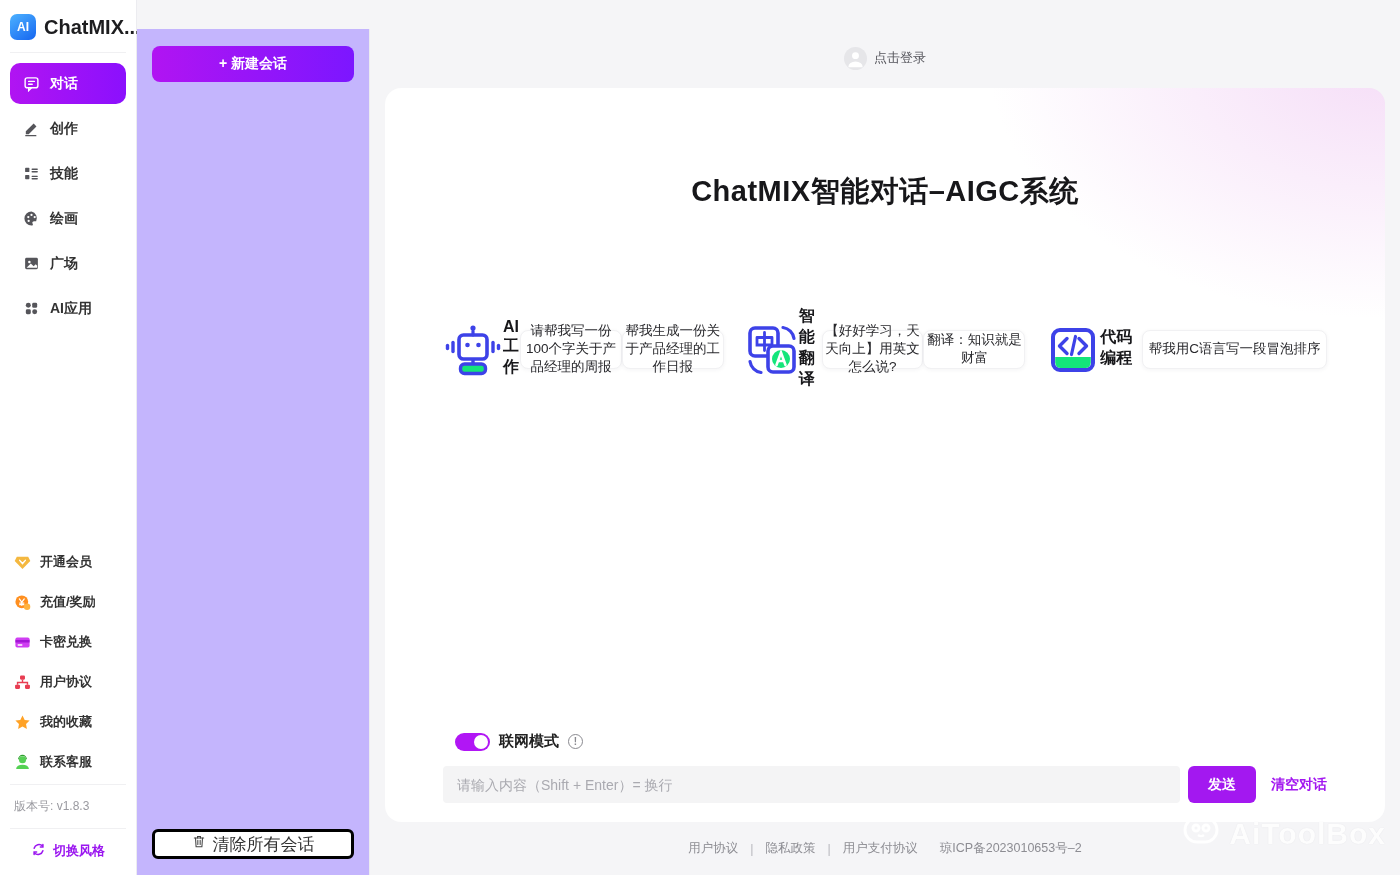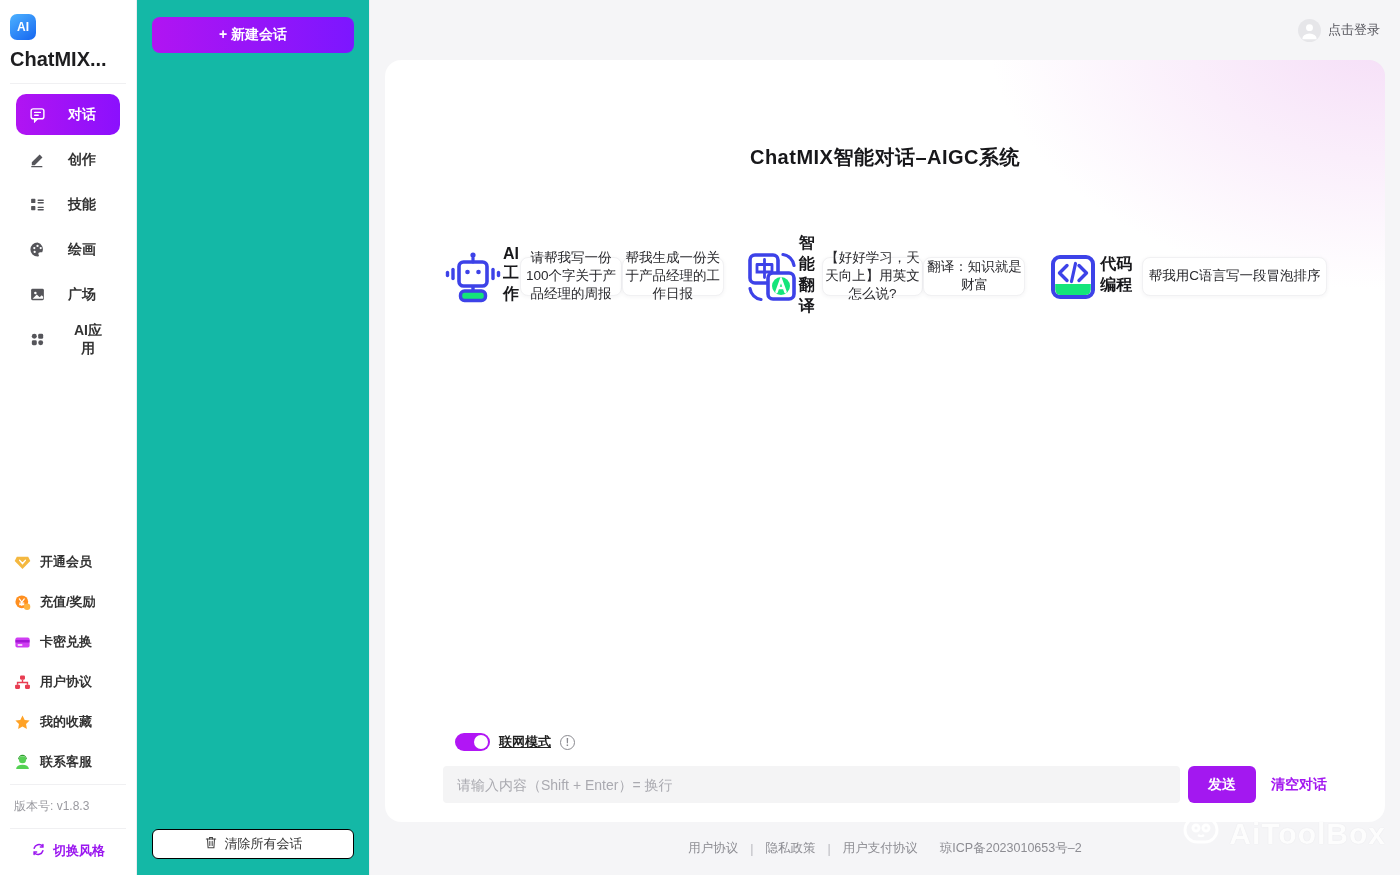--- a/index.html
+++ b/index.html
@@ -6,99 +6,99 @@
   html,body { width:1400px; height:875px; overflow:hidden; }
   body {
     font-family:"Liberation Sans","DejaVu Sans",sans-serif;
     background:#f5f5f7; display:flex; color:#222;
   }
   
   .sidebar {
     width:137px; background:#fff; border-right:1px solid #ececf0;
     display:flex; flex-direction:column; padding:8px 0 0;
   }
-  .logo-row { display:flex; align-items:flex-start; gap:8px; padding:6px 10px 12px;flex-direction:column; }
+  .logo-row { display:flex; align-items:center; gap:8px; padding:6px 10px 12px; }
   .logo-badge {
     width:26px; height:26px; border-radius:7px; flex:0 0 auto;
     background:linear-gradient(145deg,#4db2ff,#1565f0);
     color:#fff; font-weight:700; font-size:12px;
     display:flex; align-items:center; justify-content:center;
   }
   .app-name { font-weight:700; font-size:20px; color:#1d1d1f; white-space:nowrap; }
   .divider { height:1px; background:#f0f0f2; margin:0 10px; }
   .nav { padding:6px 0; }
   .nav-item {
-    height:41px; margin:4px 16px; padding:0 12px; border-radius:10px;
-    display:flex; align-items:center; gap:22px;
+    height:41px; margin:4px 10px; padding:0 12px; border-radius:10px;
+    display:flex; align-items:center; gap:10px;
     font-size:14px; font-weight:600; color:#333; cursor:pointer;text-align:center;
   }
   .nav-item.active {
     background:linear-gradient(90deg,#b114f2,#8b10fd); color:#fff;
   }
   .nav-ic { width:18px; height:18px; display:flex; align-items:center; justify-content:center; flex:0 0 auto; }
   .secondary { margin-top:auto; padding:4px 0 2px; }
   .sec-item {
     height:40px; padding:0 14px; display:flex; align-items:center; gap:9px;
     font-size:13px; font-weight:600; color:#333; cursor:pointer;
   }
   .sec-ic { width:17px; height:17px; display:flex; align-items:center; justify-content:center; flex:0 0 auto; }
   .version { color:#9a9aa0; font-size:12px; padding:13px 14px; }
   .style-switch {
     display:flex; align-items:center; justify-content:center; gap:7px;
     padding:13px 8px 15px; color:#9b16f0; font-size:13px; font-weight:700; cursor:pointer;
   }
   
   .conv-col {
-    width:233px; background:#14b8a6; border-right:1px solid #ececf0;
-    display:flex; flex-direction:column; padding:17px 15px 16px;
+    width:233px; background:#c4b5fd; border-right:1px solid #ececf0;
+    display:flex; flex-direction:column; padding:17px 15px 16px;margin-top:29px;
   }
   .new-chat-btn {
     height:36px; border:none; border-radius:8px; cursor:pointer;
     background:linear-gradient(90deg,#b114f2,#7c16ff);
     color:#fff; font-weight:700; font-size:14px; font-family:inherit;
   }
   .clear-all-btn {
-    margin-top:auto; height:30px; border:1px solid #000000; border-radius:6px;
-    background:#fff; color:#333; font-size:13px; font-family:inherit; cursor:pointer;
+    margin-top:auto; height:30px; border:3px solid #000000; border-radius:6px;
+    background:#fff; color:#333; font-size:17px; font-family:inherit; cursor:pointer;
     display:flex; align-items:center; justify-content:center; gap:7px;
   }
   
   .main { flex:1; display:flex; flex-direction:column; position:relative; }
-  .topbar { height:60px; display:flex; align-items:center; justify-content:flex-end; padding:4px 20px; }
+  .topbar { height:60px; display:flex; align-items:center; justify-content:center; padding:4px 20px;margin-top:28px; }
   .login { display:flex; align-items:center; gap:7px; color:#55555c; font-size:13px; cursor:pointer; }
   .avatar {
     width:23px; height:23px; border-radius:50%; background:#e6e6e9;
     display:flex; align-items:center; justify-content:center; overflow:hidden;
   }
   .card {
     margin:0 15px; flex:1; border-radius:16px;
     background:radial-gradient(ellipse 640px 420px at 100% -4%, #f5ddf7 0%, rgba(255,255,255,0) 62%) #fff;
     display:flex; flex-direction:column; align-items:center;
     padding:84px 58px 19px; position:relative;
   }
-  .page-title { font-size:20px; font-weight:700; color:#17171a; letter-spacing:0.5px; margin-bottom:62px; }
+  .page-title { font-size:29px; font-weight:700; color:#17171a; letter-spacing:0.5px; margin-bottom:94px; }
   .features { display:grid; grid-template-columns:repeat(3,1fr); gap:21px; width:100%; }
   .feature { display:flex; flex-direction:row; align-items:center; }
   .feature-icon { height:54px; display:flex; align-items:flex-end; margin-bottom:21px; }
   .feature-label { font-size:16px; font-weight:700; color:#17171a; margin-bottom:24px; }
   .suggestion {
     width:100%; height:39px; background:#fff; border:1px solid #f1f1f3; border-radius:8px;
     box-shadow:0 1px 4px rgba(40,40,60,0.05); cursor:pointer;
     display:flex; align-items:center; justify-content:center;
     font-size:13.5px; color:#28282c; margin-bottom:22px; font-family:inherit;
   }
   .bottom-block { margin-top:auto; width:100%; }
   .toggle-row { display:flex; align-items:center; gap:9px; margin:0 0 15px 12px; }
   .toggle {
     width:35px; height:18px; border-radius:9px; background:#b116f5; position:relative; cursor:pointer;
   }
   .toggle .knob {
     position:absolute; top:2px; right:2px; width:14px; height:14px; border-radius:50%; background:#fff;
   }
-  .toggle-label { font-size:13px; font-weight:700; color:#222;text-decoration:underline; }
+  .toggle-label { font-size:15px; font-weight:700; color:#222; }
   .info-icon {
     width:15px; height:15px; border:1px solid #8a8a90; border-radius:50%;
     display:flex; align-items:center; justify-content:center;
     font-size:10px; color:#8a8a90; font-weight:700; cursor:pointer;
   }
   .input-row { display:flex; align-items:center; width:100%; }
   .chat-input {
     flex:1; height:37px; background:#f4f4f5; border:none; border-radius:4px;
     padding:0 14px; font-size:14px; color:#333; font-family:inherit; outline:none;
   }

